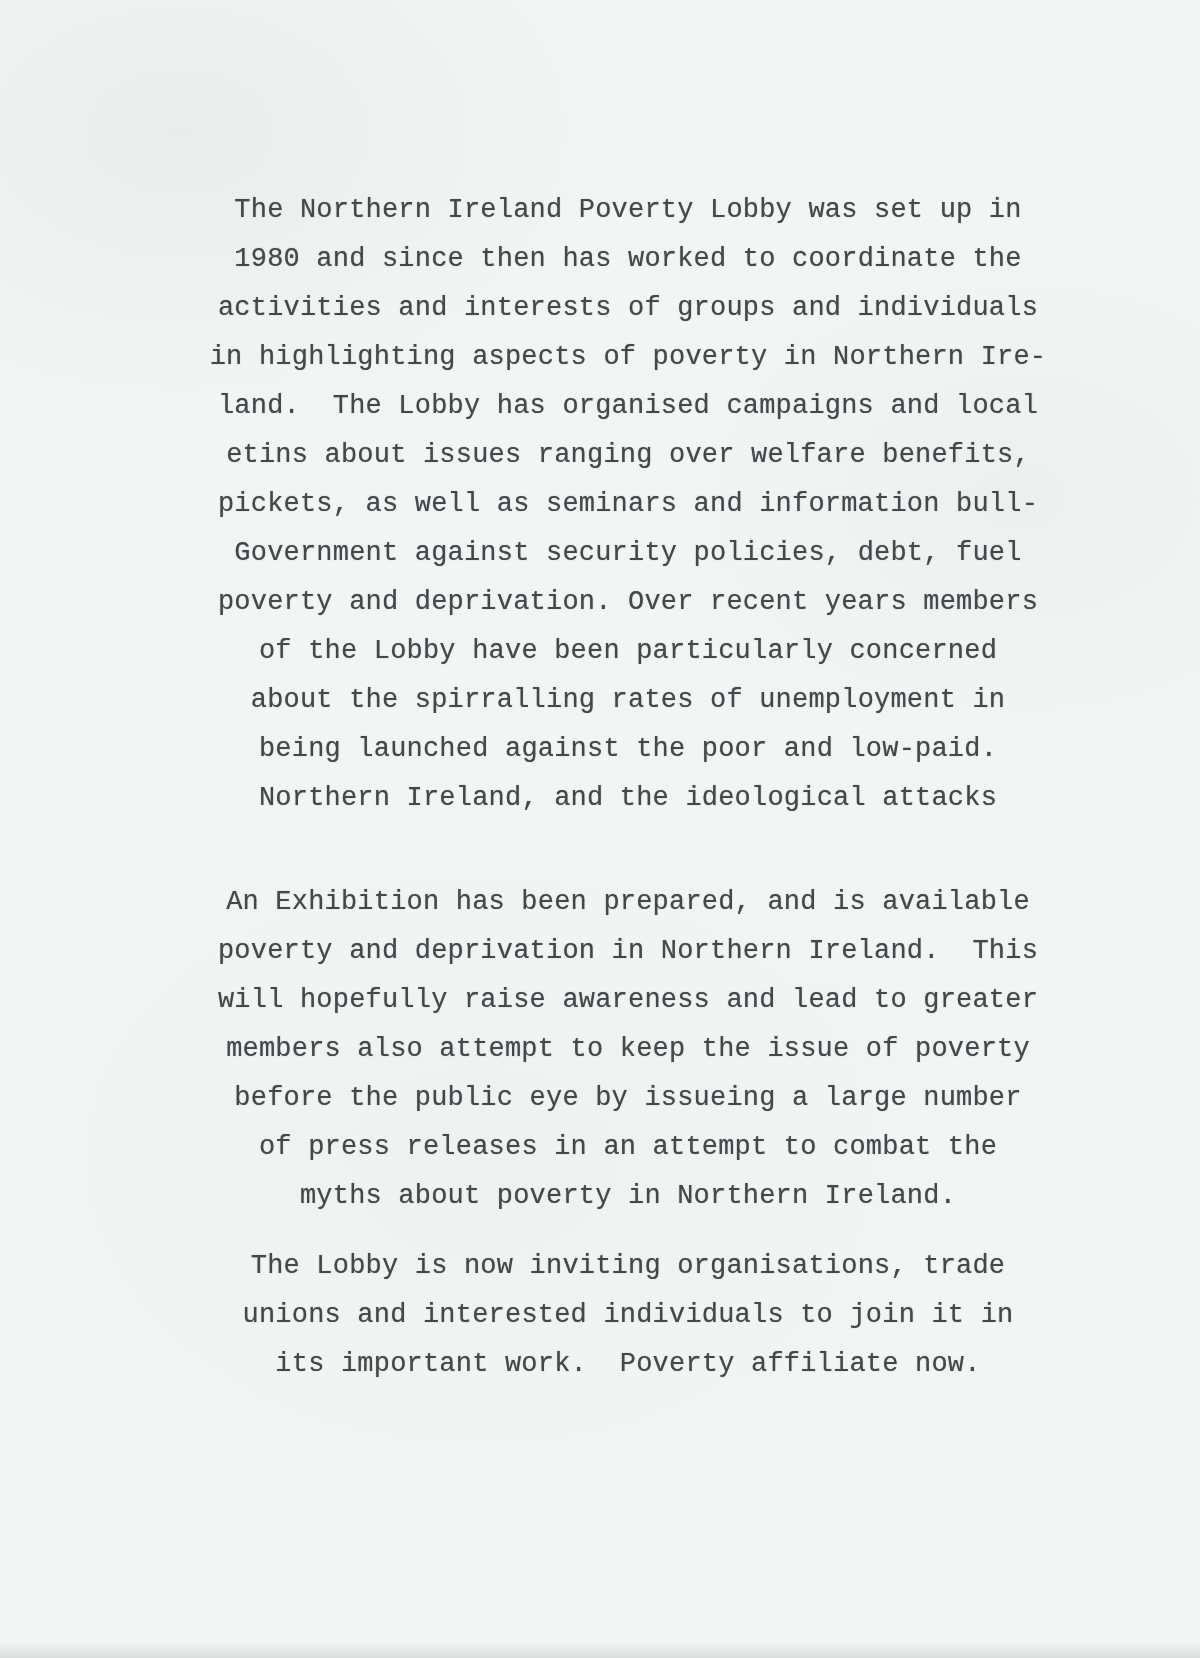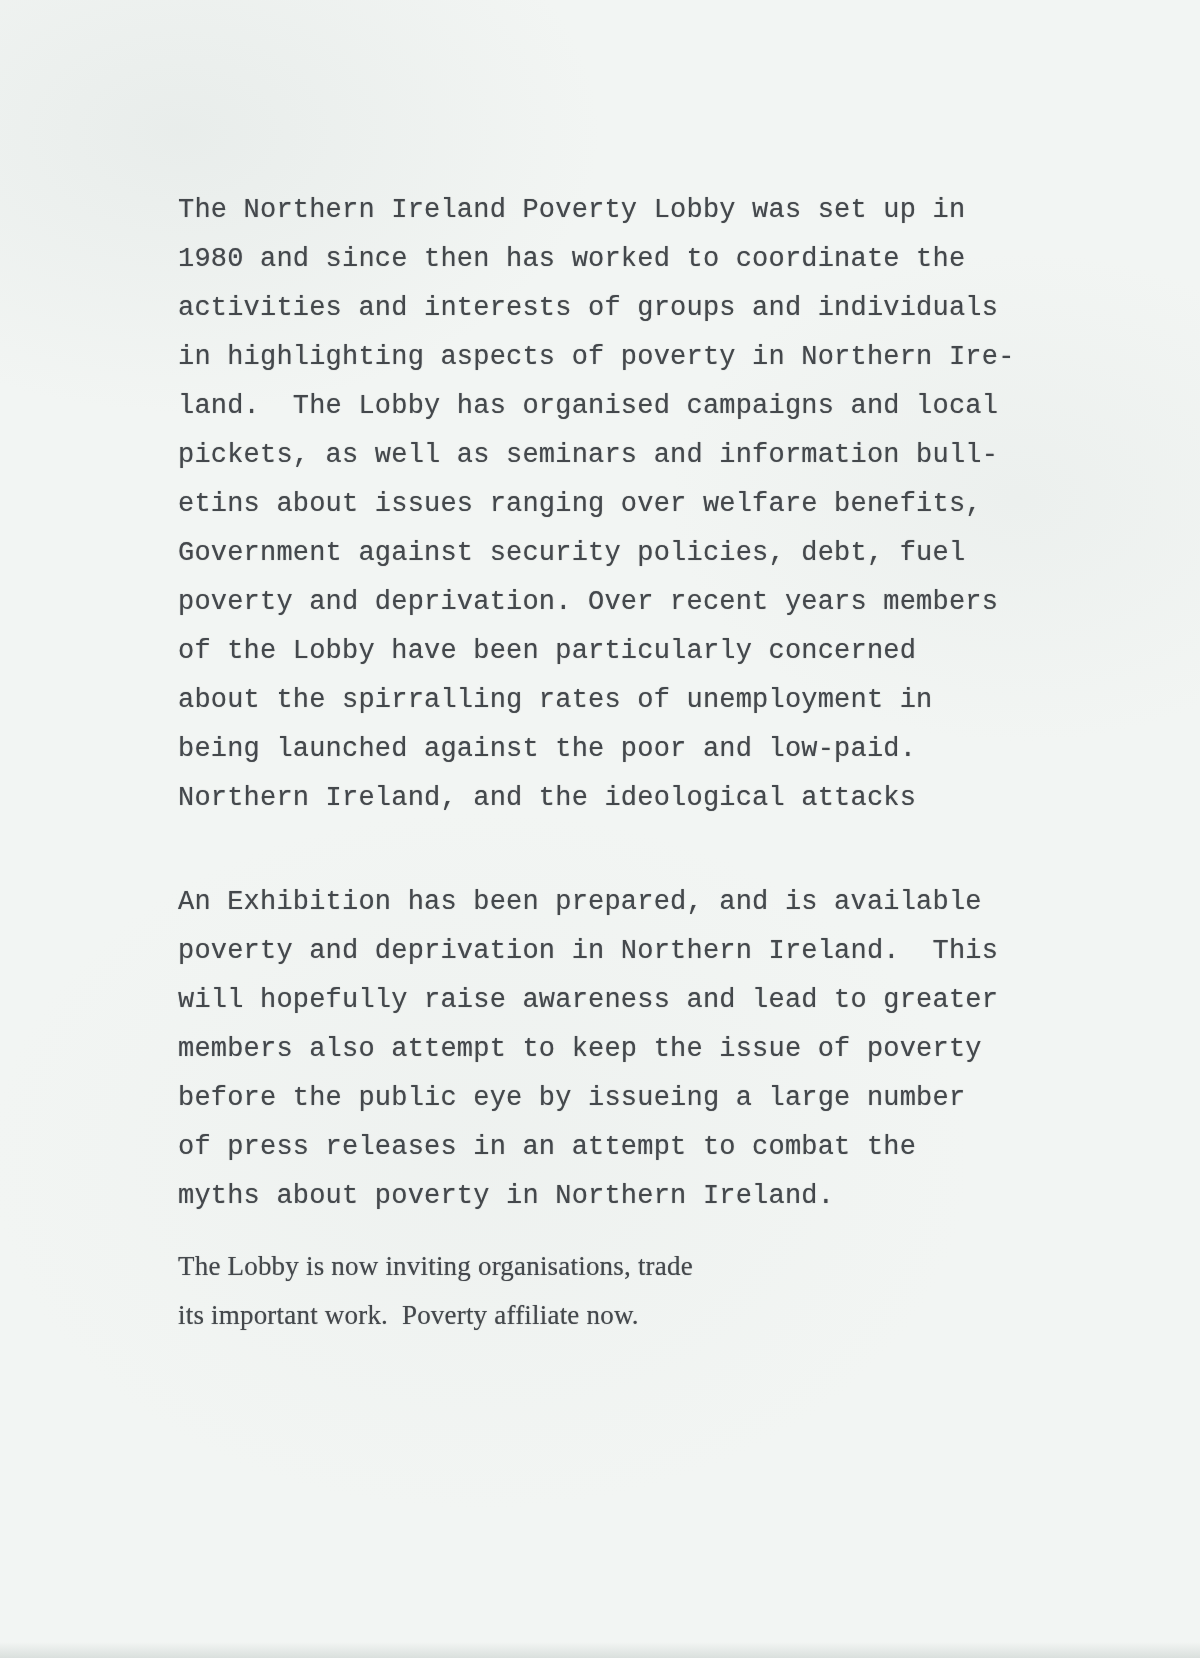--- a/index.html
+++ b/index.html
@@ -26,29 +26,30 @@
     position: absolute;
     left: 0;
     bottom: 0;
     width: 100%;
     height: 16px;
     background: linear-gradient(to bottom, rgba(205,212,210,0.0), rgba(198,206,203,0.55));
     pointer-events: none;
   }
   .text-block {
     position: absolute;
-    left: 178px;
+    left: 188px;
     top: 186px;
     width: 880px;
+    text-align: center;
   }
   .para {
     margin: 0;
   }
   .para.p2 { margin-top: 55px; }
-  .para.p3 { margin-top: 21px; font-family: Liberation Serif, serif; }
+  .para.p3 { margin-top: 21px; }
   .line {
     white-space: pre;
     font-size: 27px;
     line-height: 49px;
     height: 49px;
     color: #44484c;
     text-shadow: 0 0 1px rgba(62,66,70,0.55);
     letter-spacing: 0.2px;
   }
 </style>
@@ -57,39 +58,40 @@
 
 <div class="page">
   <div class="text-block">
 
     <div class="para p1">
       <div class="line">The Northern Ireland Poverty Lobby was set up in</div>
       <div class="line">1980 and since then has worked to coordinate the</div>
       <div class="line">activities and interests of groups and individuals</div>
       <div class="line">in highlighting aspects of poverty in Northern Ire-</div>
       <div class="line">land.  The Lobby has organised campaigns and local</div>
+      <div class="line">etins about issues ranging over welfare benefits,</div>
       <div class="line">pickets, as well as seminars and information bull-</div>
-      <div class="line">etins about issues ranging over welfare benefits,</div>
       <div class="line">Government against security policies, debt, fuel</div>
       <div class="line">poverty and deprivation. Over recent years members</div>
       <div class="line">of the Lobby have been particularly concerned</div>
       <div class="line">about the spirralling rates of unemployment in</div>
       <div class="line">being launched against the poor and low-paid.</div>
       <div class="line">Northern Ireland, and the ideological attacks</div>
     </div>
 
     <div class="para p2">
       <div class="line">An Exhibition has been prepared, and is available</div>
       <div class="line">poverty and deprivation in Northern Ireland.  This</div>
       <div class="line">will hopefully raise awareness and lead to greater</div>
       <div class="line">members also attempt to keep the issue of poverty</div>
       <div class="line">before the public eye by issueing a large number</div>
       <div class="line">of press releases in an attempt to combat the</div>
       <div class="line">myths about poverty in Northern Ireland.</div>
     </div>
 
     <div class="para p3">
       <div class="line">The Lobby is now inviting organisations, trade</div>
+      <div class="line">unions and interested individuals to join it in</div>
       <div class="line">its important work.  Poverty affiliate now.</div>
     </div>
 
   </div>
 </div>
 
 </body></html>

